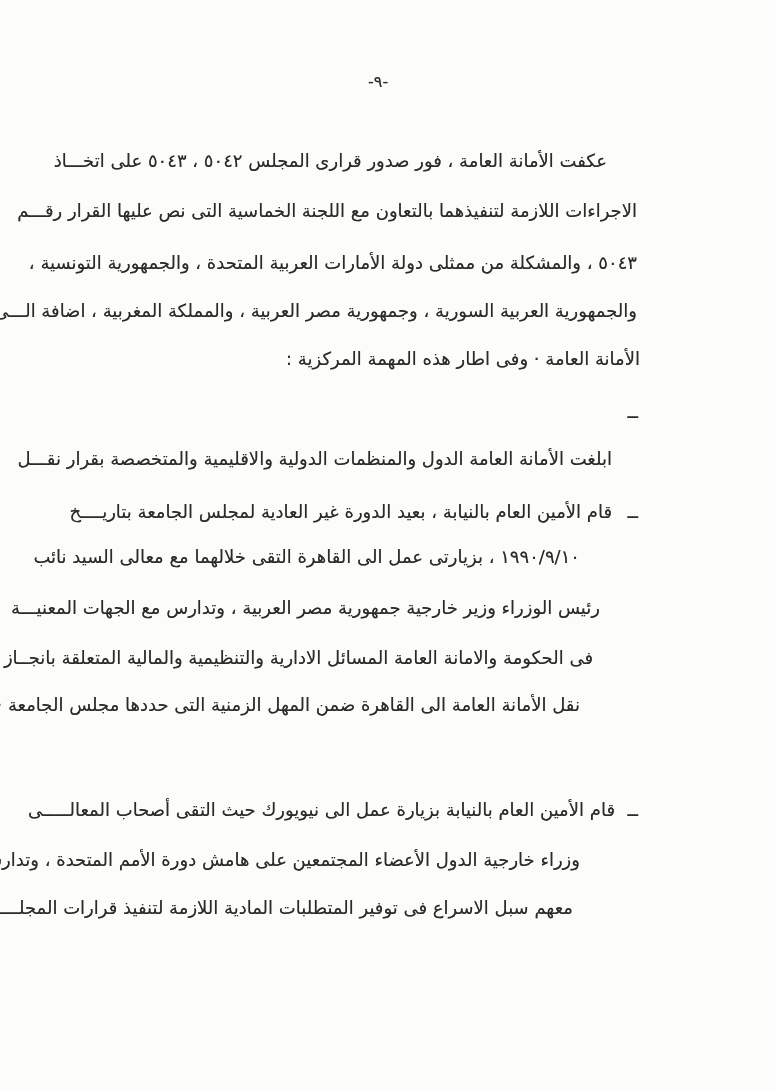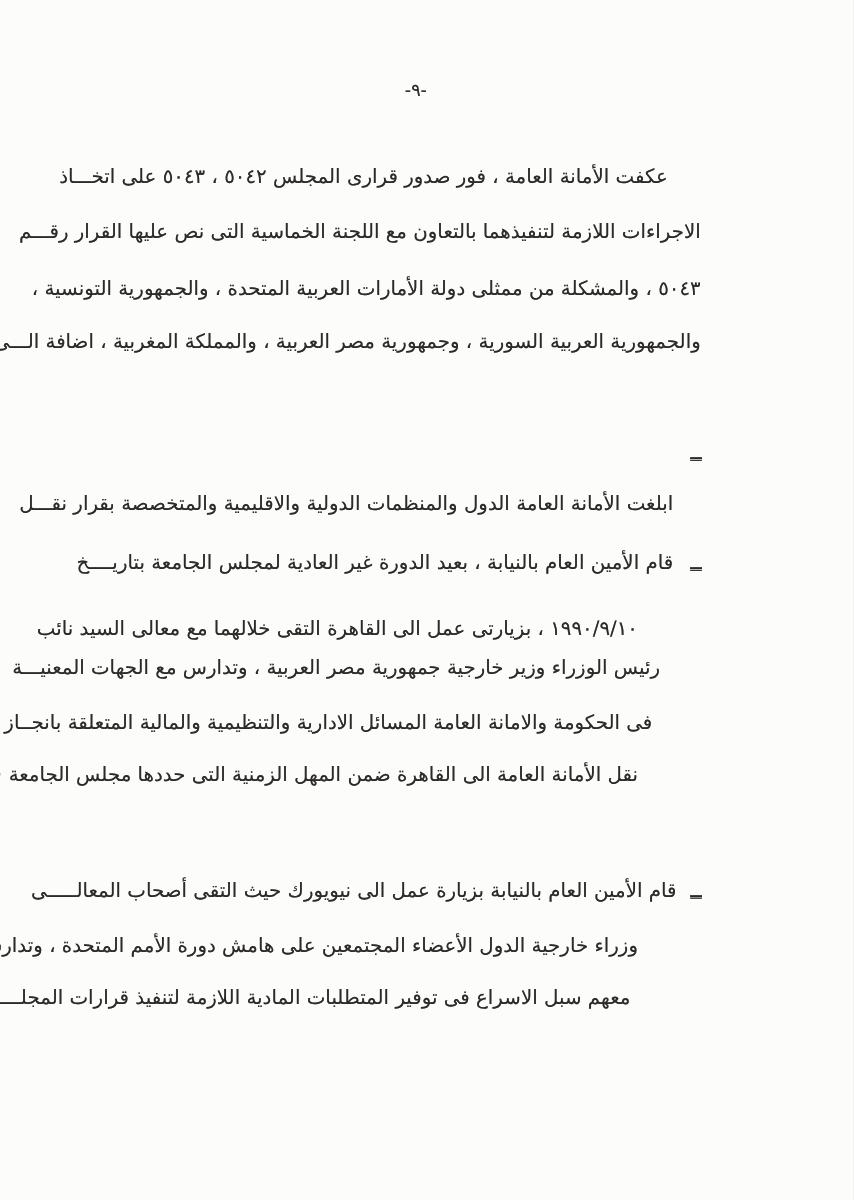--- a/index.html
+++ b/index.html
@@ -33,41 +33,41 @@
     direction: rtl;
     text-shadow: 0 0 0.4px rgba(45,43,40,0.55);
   }
   .marker {
     position: absolute;
     direction: rtl;
     font-size: 18px;
     line-height: 26px;
     letter-spacing: 0;
     text-shadow: 0 0 0.4px rgba(45,43,40,0.55);
-    text-decoration: underline;
   }
 </style>
 </head>
 <body>
 
 <div class="page">
 
   <div class="pagenum" style="top:72px; left:368px;">-٩-</div>
 
   <div class="txt" style="top:148px; right:169px;margin-left:18px;">عكفت الأمانة العامة ، فور صدور قرارى المجلس ٥٠٤٢ ، ٥٠٤٣ على اتخـــاذ</div>
   <div class="txt" style="top:198px; right:139px;">الاجراءات اللازمة لتنفيذهما بالتعاون مع اللجنة الخماسية التى نص عليها القرار رقـــم</div>
   <div class="txt" style="top:250px; right:139px;">٥٠٤٣ ، والمشكلة من ممثلى دولة الأمارات العربية المتحدة ، والجمهورية التونسية ،</div>
   <div class="txt" style="top:298px; right:139px;">والجمهورية العربية السورية ، وجمهورية مصر العربية ، والمملكة المغربية ، اضافة الـــى</div>
+  <div class="txt" style="top:346px; right:136px;">الأمانة العامة ·  وفى اطار هذه المهمة المركزية :</div>
 
   <div class="marker" style="top:399px; right:138px;">ــ</div>
   <div class="txt" style="top:399px; right:164px;margin-top:47px;">ابلغت الأمانة العامة الدول والمنظمات الدولية والاقليمية والمتخصصة بقرار نقـــل</div>
 
   <div class="marker" style="top:499px; right:138px;">ــ</div>
   <div class="txt" style="top:499px; right:164px;">قام الأمين العام بالنيابة ، بعيد الدورة غير العادية لمجلس الجامعة بتاريــــخ</div>
-  <div class="txt" style="top:559px; right:196px;">١٩٩٠/٩/١٠ ، بزيارتى عمل الى القاهرة التقى خلالهما مع معالى السيد نائب</div>
+  <div class="txt" style="top:544px; right:196px;">١٩٩٠/٩/١٠ ، بزيارتى عمل الى القاهرة التقى خلالهما مع معالى السيد نائب</div>
   <div class="txt" style="top:595px; right:176px;">رئيس الوزراء وزير خارجية جمهورية مصر العربية ، وتدارس مع الجهات المعنيـــة</div>
   <div class="txt" style="top:645px; right:183px;text-align:right;">فى الحكومة والامانة العامة المسائل الادارية والتنظيمية والمالية المتعلقة بانجــاز</div>
   <div class="txt" style="top:692px; right:196px;">نقل الأمانة العامة الى القاهرة ضمن المهل الزمنية التى حددها مجلس الجامعة ·</div>
 
   <div class="marker" style="top:797px; right:138px;">ــ</div>
   <div class="txt" style="top:797px; right:161px;">قام الأمين العام بالنيابة بزيارة عمل الى نيويورك حيث التقى أصحاب المعالـــــى</div>
   <div class="txt" style="top:847px; right:196px;">وزراء خارجية الدول الأعضاء المجتمعين على هامش دورة الأمم المتحدة ، وتدارس</div>
   <div class="txt" style="top:895px; right:203px;">معهم سبل الاسراع فى توفير المتطلبات المادية اللازمة لتنفيذ قرارات المجلـــــس</div>
 
 </div>

